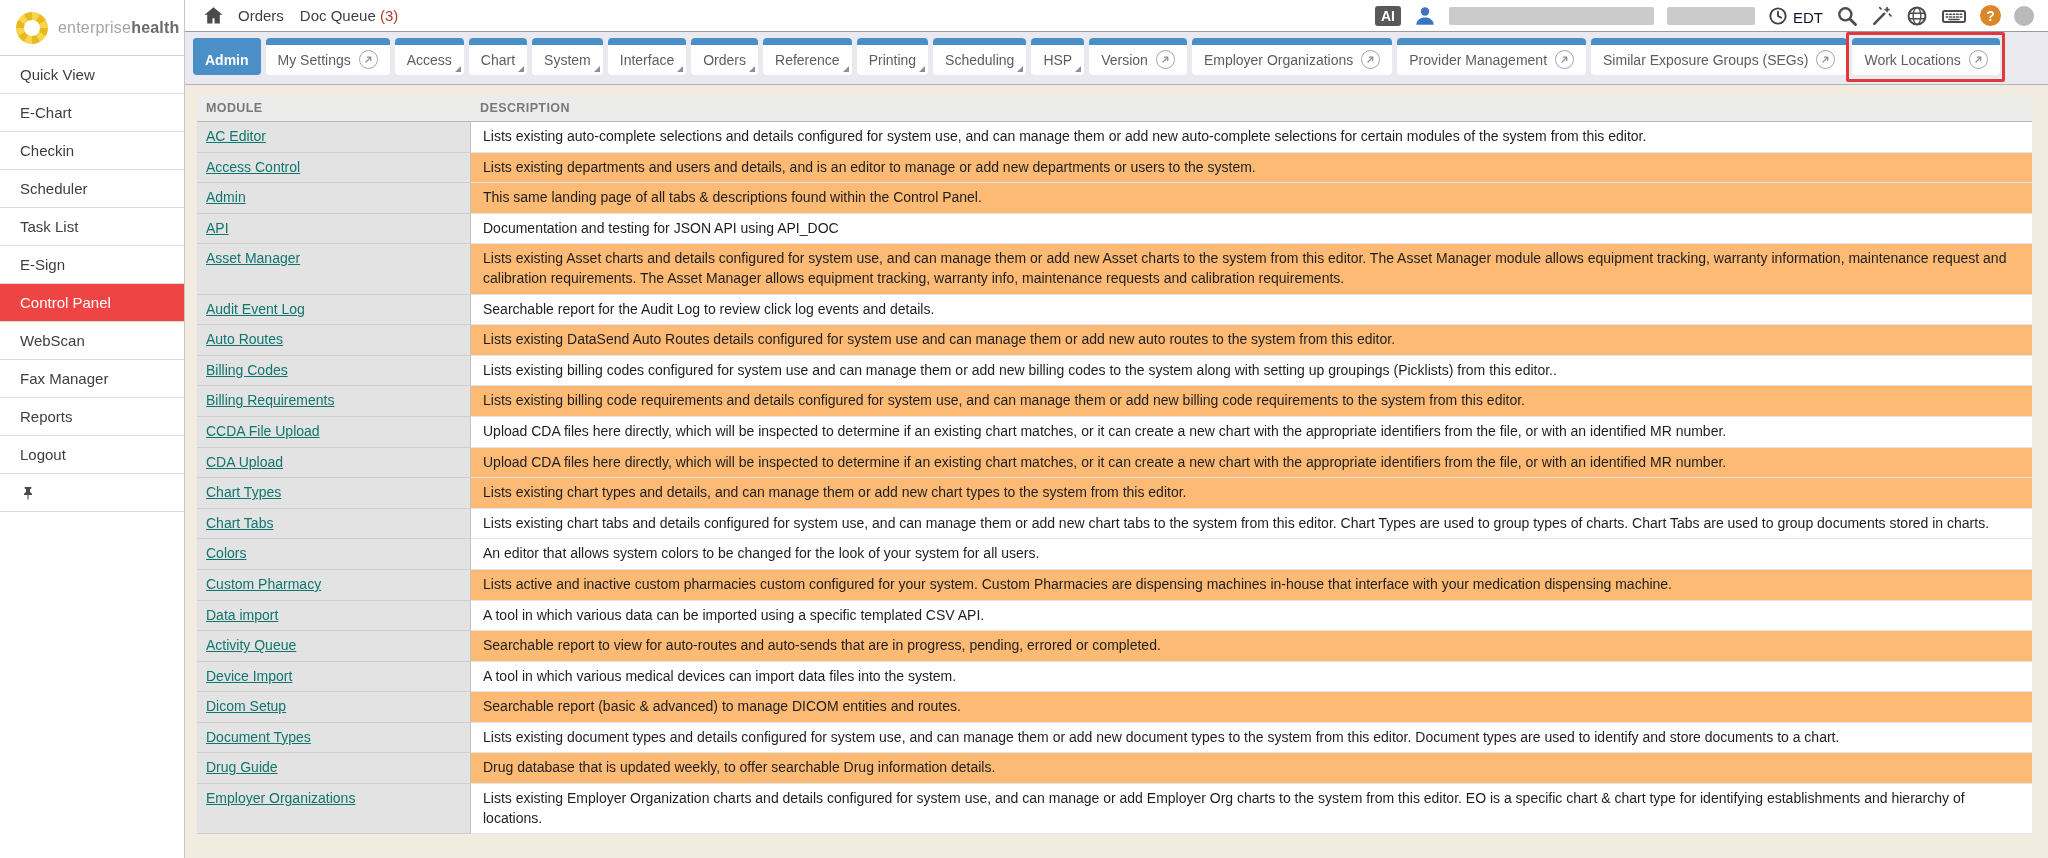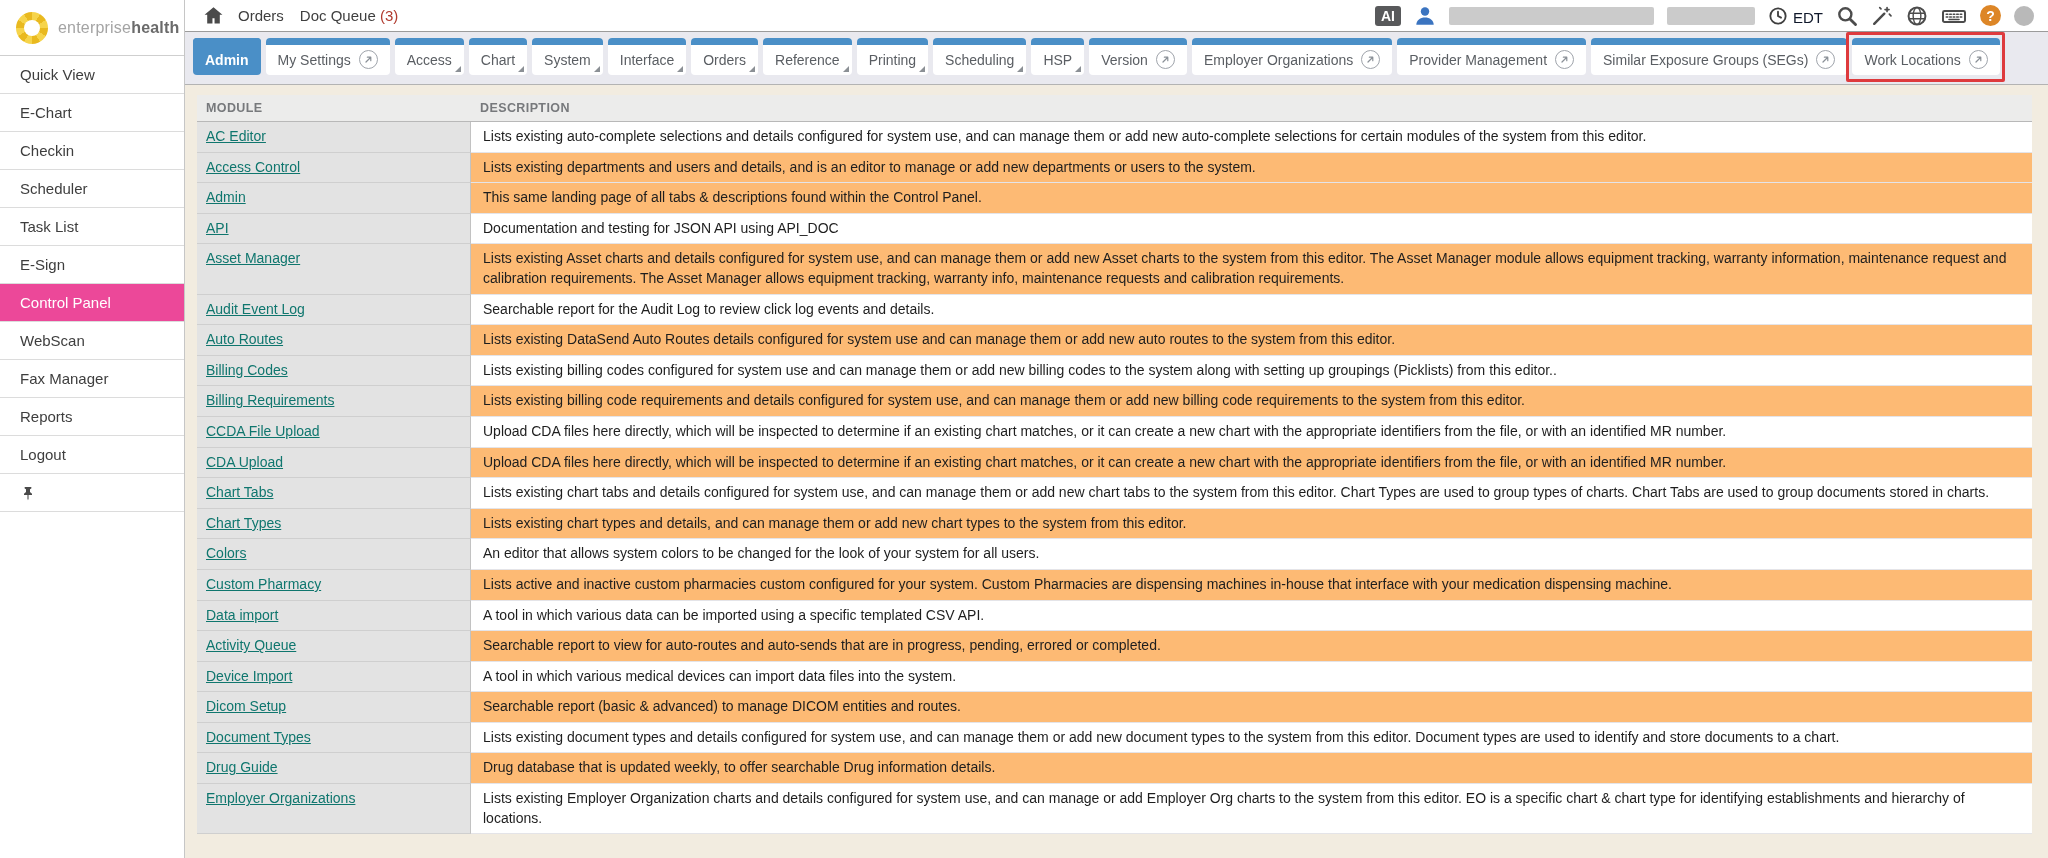--- a/index.html
+++ b/index.html
@@ -14,21 +14,21 @@
     padding-left:16px;gap:10px;}
   .logo-ring{width:32px;height:32px;border-radius:50%;position:relative;
     background:conic-gradient(#f6d44b 0 30deg,#e9b91f 30deg 60deg,#f6d44b 60deg 90deg,#e9b91f 90deg 120deg,#f6d44b 120deg 150deg,#e9b91f 150deg 180deg,#f6d44b 180deg 210deg,#e9b91f 210deg 240deg,#f6d44b 240deg 270deg,#e9b91f 270deg 300deg,#f6d44b 300deg 330deg,#e9b91f 330deg 360deg);}
   .logo-ring::after{content:"";position:absolute;left:8px;top:8px;width:16px;height:16px;
     border-radius:50%;background:#fff;}
   .logo-text{font-size:16px;color:#a4a4a4;letter-spacing:.2px;white-space:nowrap;}
   .logo-text b{color:#6b6b6b;font-weight:bold;}
   .side-nav{display:flex;flex-direction:column;}
   .side-item{height:38px;display:flex;align-items:center;padding-left:20px;
     font-size:15px;color:#3e3e3e;border-bottom:1px solid #dcdcdc;cursor:pointer;background:#fff;}
-  .side-item.active{background:#ec4899;color:#fff;}
+  .side-item.active{background:#ef4444;color:#fff;}
   .pin-row{height:38px;display:flex;align-items:center;padding-left:20px;
     border-bottom:1px solid #dcdcdc;color:#4a4a4a;}
 
   
   .right-col{flex:1;display:flex;flex-direction:column;min-width:0;}
 
   .topbar{height:32px;background:#fff;border-bottom:1px solid #9b9b9b;
     display:flex;align-items:center;padding:0 14px 0 18px;gap:14px;}
   .crumbs{display:flex;align-items:center;gap:16px;font-size:15px;color:#3f3f3f;}
   .crumb{cursor:pointer;white-space:nowrap;}
@@ -349,31 +349,31 @@
       <a class="mod-link">CCDA File Upload</a>
     </div>
     <div class="cell-desc">Upload CDA files here directly, which will be inspected to determine if an existing chart matches, or it can create a new chart with the appropriate identifiers from the file, or with an identified MR number.</div>
   </div>
             <div class="trow stripe">
     <div class="cell-mod">
       <a class="mod-link">CDA Upload</a>
     </div>
     <div class="cell-desc">Upload CDA files here directly, which will be inspected to determine if an existing chart matches, or it can create a new chart with the appropriate identifiers from the file, or with an identified MR number.</div>
   </div>
+            <div class="trow stripe">
+    <div class="cell-mod">
+      <a class="mod-link">Chart Types</a>
+    </div>
+    <div class="cell-desc">Lists existing chart types and details, and can manage them or add new chart types to the system from this editor.</div>
+  </div>
             <div class="trow">
     <div class="cell-mod">
       <a class="mod-link">Chart Tabs</a>
     </div>
     <div class="cell-desc">Lists existing chart tabs and details configured for system use, and can manage them or add new chart tabs to the system from this editor. Chart Types are used to group types of charts. Chart Tabs are used to group documents stored in charts.</div>
-  </div>
-            <div class="trow stripe">
-    <div class="cell-mod">
-      <a class="mod-link">Chart Types</a>
-    </div>
-    <div class="cell-desc">Lists existing chart types and details, and can manage them or add new chart types to the system from this editor.</div>
   </div>
             <div class="trow">
     <div class="cell-mod">
       <a class="mod-link">Colors</a>
     </div>
     <div class="cell-desc">An editor that allows system colors to be changed for the look of your system for all users.</div>
   </div>
             <div class="trow stripe">
     <div class="cell-mod">
       <a class="mod-link">Custom Pharmacy</a>

